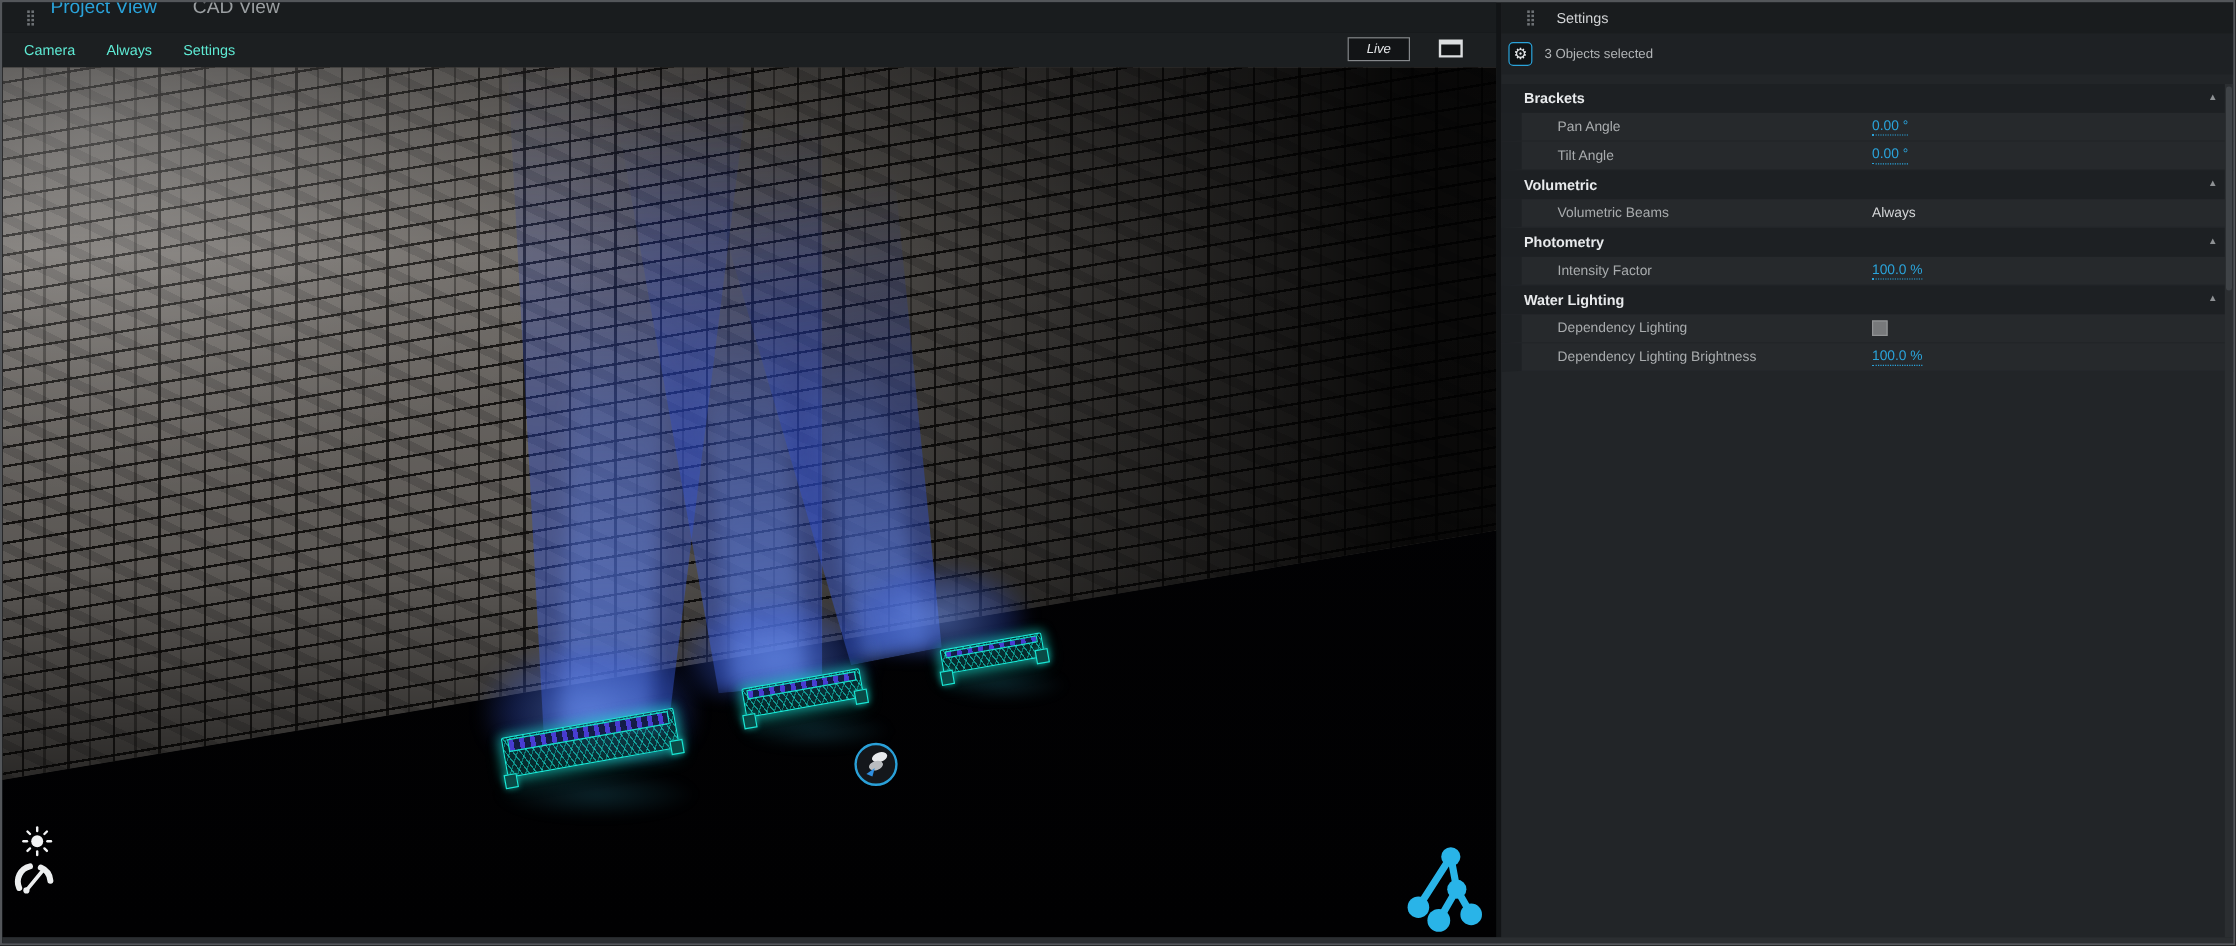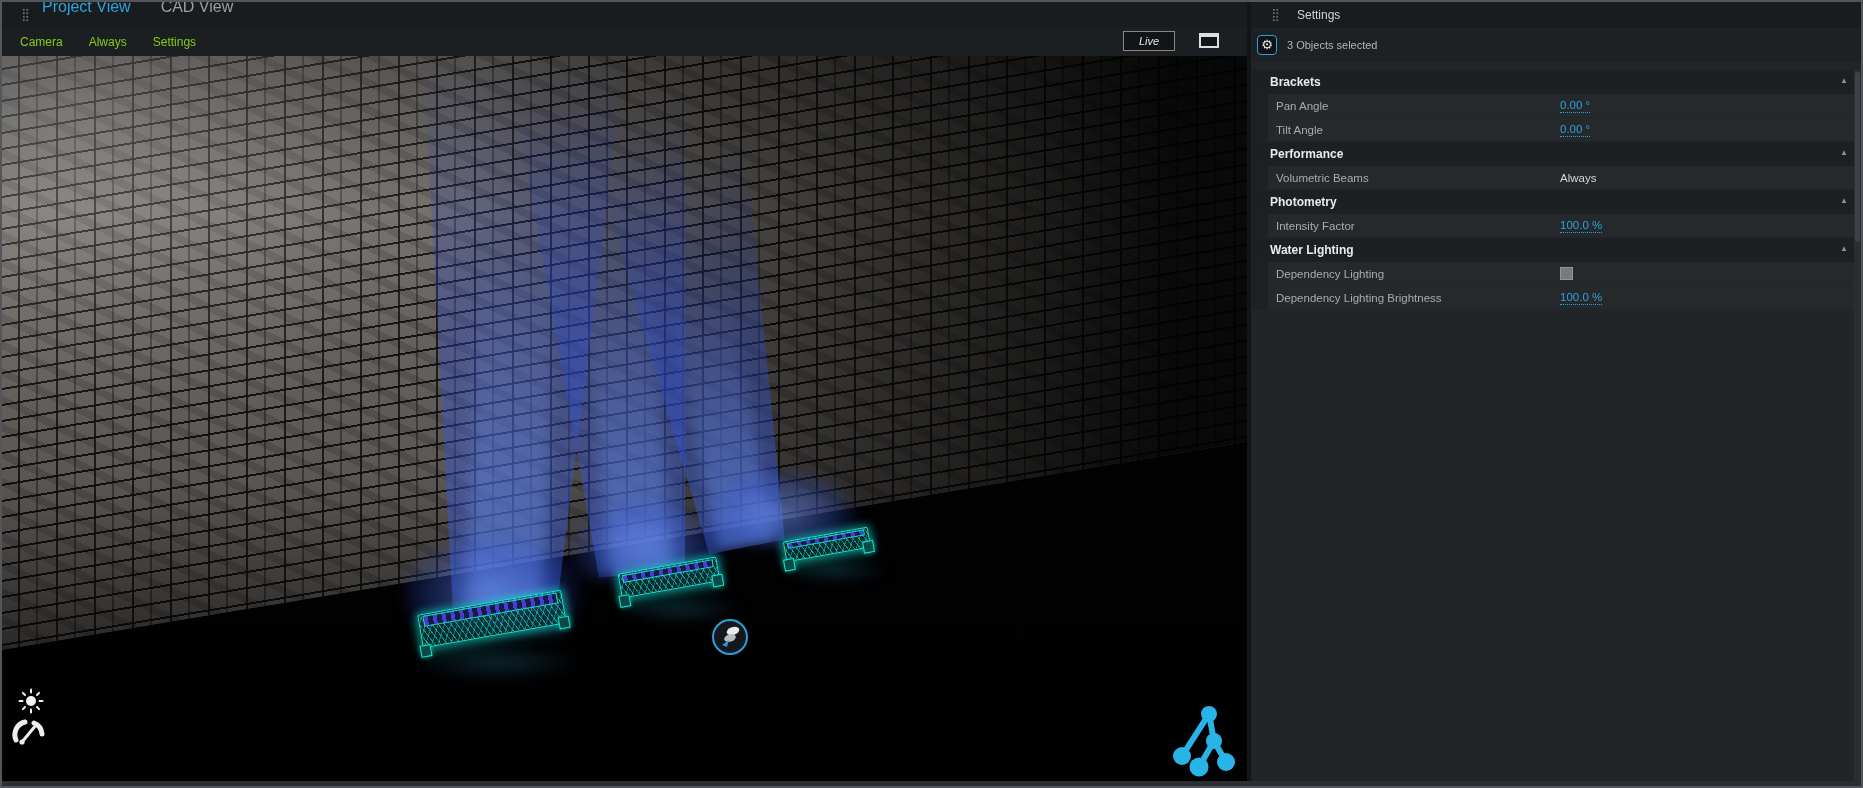--- a/index.html
+++ b/index.html
@@ -14,21 +14,21 @@
   .tabbar { position:absolute; left:0; top:0; width:100%; height:25px; background:#191c1e;
             display:flex; align-items:center; padding-left:20px; }
   .dragdots { width:7px; height:14px; margin-right:9px;
               background-image:radial-gradient(#6d7175 1px, transparent 1.3px);
               background-size:3.5px 3.5px; }
   .tab { font-size:16px; color:#9b9fa2; height:42px; line-height:25px; padding:0 4px; margin-right:22px; cursor:default; }
   .tab.active { color:#2aa3da; border-bottom:2px solid #2aa3da; }
 
   .menubar { position:absolute; left:0; top:25px; width:100%; height:29px; background:#1c1f21;
              display:flex; align-items:center; padding-left:18px; }
-  .menu-item { font-size:12px; color:#84cc16; margin-right:26px; }
+  .menu-item { font-size:12px; color:#5eead4; margin-right:26px; }
   .live-btn { position:absolute; right:72px; top:4px; width:52px; height:20px; background:#121416;
               border:1px solid #85888b; color:#e3e5e7; font-size:11px; text-align:center; line-height:18px;font-style:italic; }
   .monitor-icon { position:absolute; right:28px; top:6px; width:20px; height:15px;
                   border:2px solid #dcdee0; border-top:4px solid #dcdee0; background:#121416; }
 
   
   .viewport { position:absolute; left:0; top:54px; width:1245px; height:725px; background:#020203; overflow:hidden; }
 
   .wall { position:absolute; left:0; top:0; width:1245px; height:600px;
           clip-path:polygon(0 0, 1245px 0, 1245px 386px, 0 594px); background:#141210; }
@@ -107,21 +107,21 @@
   .panel-objects { position:absolute; left:0; top:26px; width:100%; height:34px; background:#1e2124;
                    display:flex; align-items:center; padding-left:6px; }
   .gear-btn { width:20px; height:20px; border:1px solid #2aa3da; border-radius:4px; background:#101315;
               color:#e6e8ea; font-size:13px; line-height:18px; text-align:center; }
   .sel-status { font-size:11px; color:#b2b5b7; margin-left:10px; }
 
   .rows { position:absolute; left:0; top:68px; width:100%; }
   .prow { position:relative; height:24px; width:100%; display:flex; align-items:center; }
   .prow.header { background:#1d2023; padding-left:19px; }
   .prow.header .ptitle { font-size:12px; font-weight:bold; color:#e8eaec; }
-  .prow.data { background:#26292c; border-left:17px solid #1e2124; border-bottom:1px solid #222528; padding-left:8px; }
+  .prow.data { background:#26292c; border-left:17px solid #1e2124; border-bottom:1px solid #222528; padding-left:30px; }
   .plabel { font-size:11.5px; color:#a9acae; }
   .pvalue { position:absolute; left:309px; font-size:11.5px; }
   .prow.data .pvalue { left:292px; } 
   .pvalue.blue  { color:#2aa3da; border-bottom:1px dotted #2aa3da; padding-bottom:1px; }
   .pvalue.plain { color:#d4d6d8; }
   .collapse { position:absolute; right:13px; top:6px; font-size:8px; color:#8e9194; }
   .checkbox { position:absolute; left:292px; width:13px; height:13px; background:#77797b; border:1px solid #929496; }
 
   .scrollgutter { position:absolute; right:0; top:68px; width:7px; height:711px; background:#2b2e31; }
   .scrollthumb  { position:absolute; right:1px; top:2px; width:5px; height:170px; background:#3f4347; border-radius:3px; }
@@ -268,21 +268,21 @@
       <div class="prow data">
         <span class="plabel">Pan Angle</span>
         <span class="pvalue blue">0.00 °</span>
       </div>
       <div class="prow data">
         <span class="plabel">Tilt Angle</span>
         <span class="pvalue blue">0.00 °</span>
       </div>
 
       <div class="prow header">
-        <span class="ptitle">Performance</span>
+        <span class="ptitle">Volumetric</span>
         <span class="collapse">▲</span>
       </div>
       <div class="prow data">
         <span class="plabel">Volumetric Beams</span>
         <span class="pvalue plain">Always</span>
       </div>
 
       <div class="prow header">
         <span class="ptitle">Photometry</span>
         <span class="collapse">▲</span>

